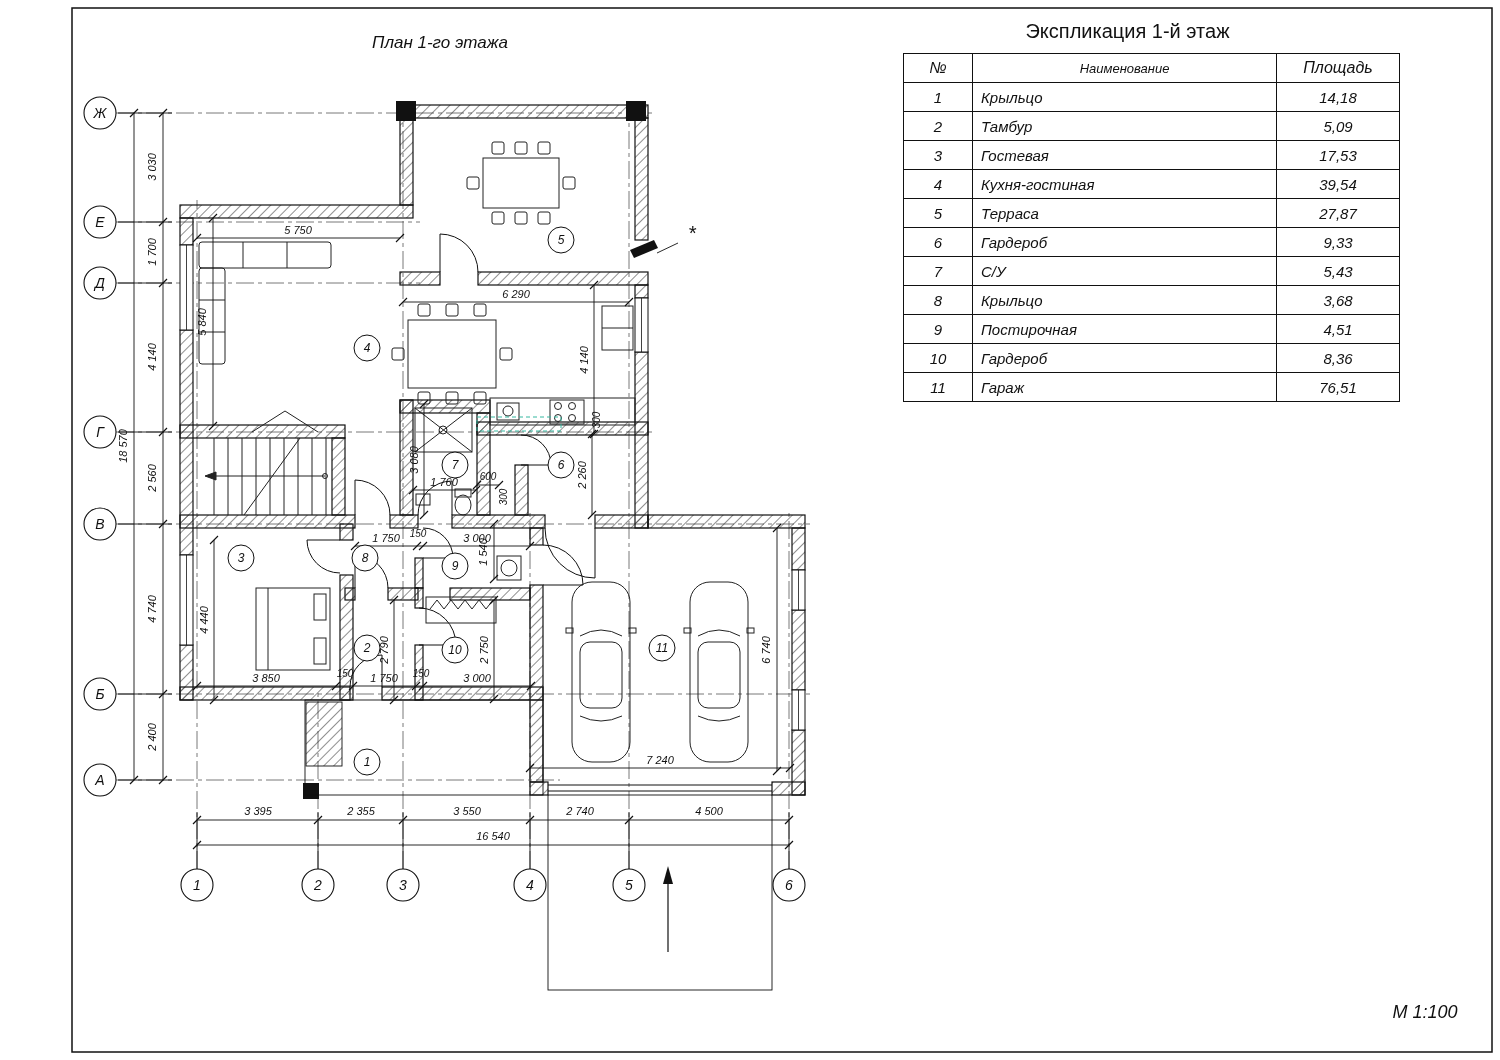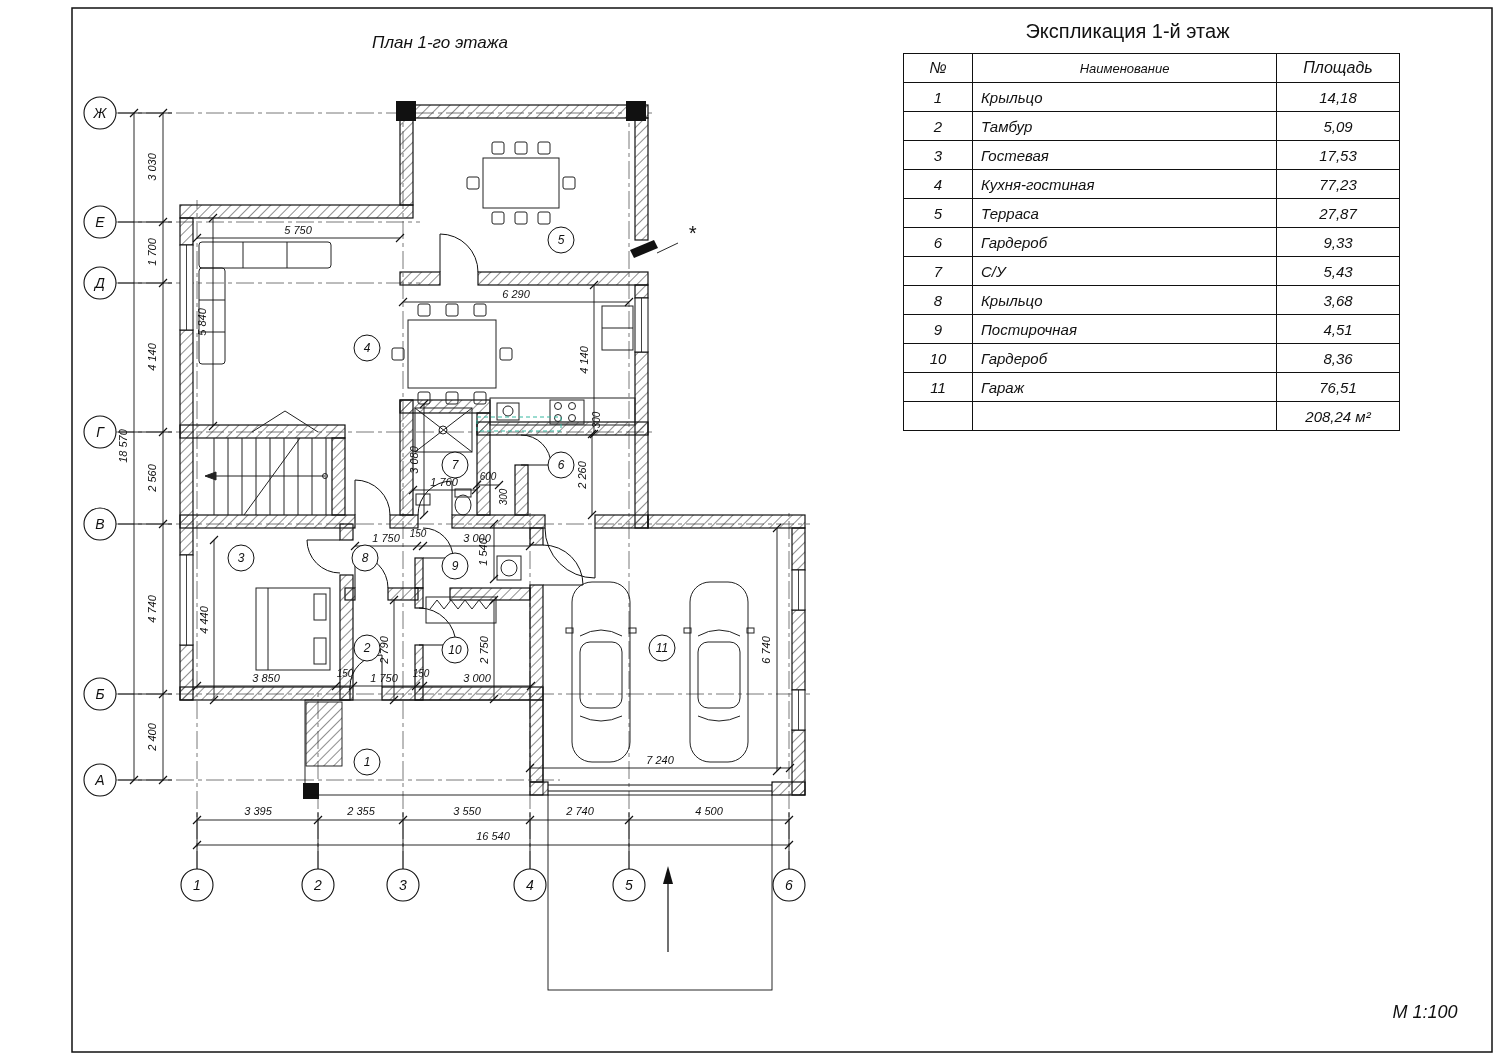--- a/index.html
+++ b/index.html
@@ -355,21 +355,21 @@
       <td class="col-area">5,09</td>
     </tr>
     <tr>
       <td class="col-num">3</td>
       <td class="col-name">Гостевая</td>
       <td class="col-area">17,53</td>
     </tr>
     <tr>
       <td class="col-num">4</td>
       <td class="col-name">Кухня-гостиная</td>
-      <td class="col-area">77,23</td>
+      <td class="col-area">39,54</td>
     </tr>
     <tr>
       <td class="col-num">5</td>
       <td class="col-name">Терраса</td>
       <td class="col-area">27,87</td>
     </tr>
     <tr>
       <td class="col-num">6</td>
       <td class="col-name">Гардероб</td>
       <td class="col-area">9,33</td>
@@ -392,20 +392,15 @@
     <tr>
       <td class="col-num">10</td>
       <td class="col-name">Гардероб</td>
       <td class="col-area">8,36</td>
     </tr>
     <tr>
       <td class="col-num">11</td>
       <td class="col-name">Гараж</td>
       <td class="col-area">76,51</td>
     </tr>
-    <tr>
-      <td class="col-num"></td>
-      <td class="col-name"></td>
-      <td class="col-area">208,24 м²</td>
-    </tr>
   </tbody>
     </table>
 </div>
 
 </body></html>

